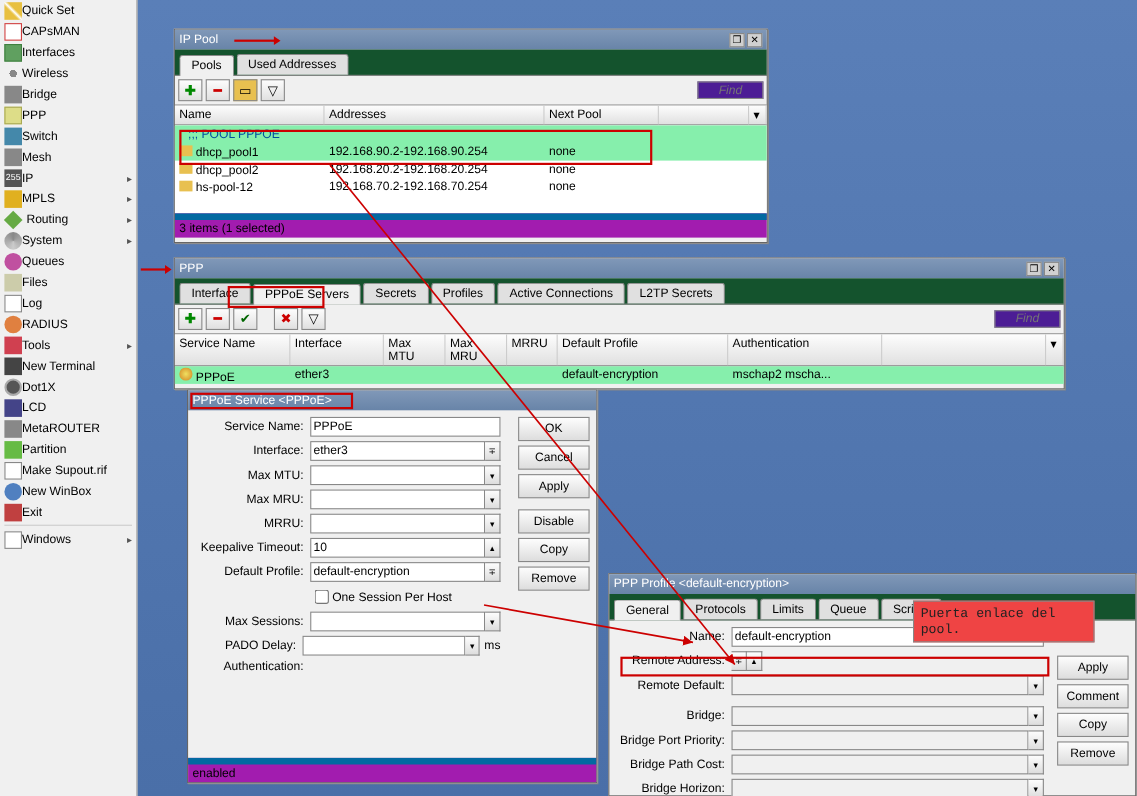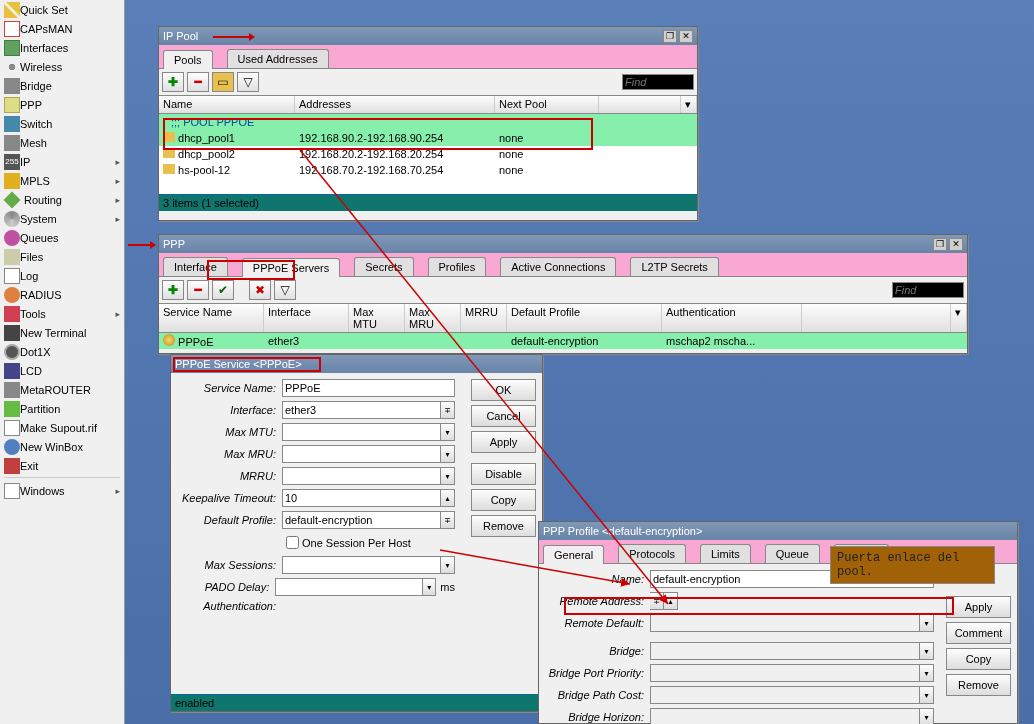--- a/index.html
+++ b/index.html
@@ -38,60 +38,60 @@
 .ic-supout { background:#fff; border:1px solid #888; }
 .ic-winbox { background:#5080c0; border-radius:50%; }
 .ic-exit { background:#c04040; }
 .ic-windows { background:#fff; border:1px solid #888; }
 
 
 .win { position: absolute; background: #f0f0f0; border: 1px solid #666; box-shadow: 1px 1px 0 #888; }
 .titlebar { background: linear-gradient(to bottom,#8098b8,#6884a8); color:#fff; padding: 2px 4px; height: 18px; display:flex; align-items:center; font-size:11px; }
 .titlebar .spacer { flex: 1; }
 .tb-btn { width: 14px; height: 13px; background:#d0d0d0; border:1px solid #888; margin-left:2px; display:inline-flex; align-items:center; justify-content:center; font-size:9px; color:#000; }
-.tabs { display:flex; padding: 4px 4px 0; background:#f9a8d4; border-bottom:1px solid #888;gap:12px; }
+.tabs { display:flex; padding: 4px 4px 0; background:#14532d; border-bottom:1px solid #888; }
 .tab { padding: 3px 10px; border:1px solid #888; border-bottom:none; background:#e0e0e0; margin-right:2px; border-radius:3px 3px 0 0; }
 .tab.active { background:#f0f0f0; position:relative; top:1px; }
 .toolbar { display:flex; align-items:center; padding:3px; gap:3px; border-bottom:1px solid #888; }
 .tbtn { width:22px; height:20px; border:1px solid #888; background:linear-gradient(to bottom,#fdfdfd,#e0e0e0); display:inline-flex; align-items:center; justify-content:center; font-size:12px; }
 .tbtn.add { color:#080; font-weight:bold; }
 .tbtn.rem { color:#c00; font-weight:bold; }
 .tbtn.y { background:#e8c050; }
 .tbtn.chk { color:#060; }
 .tbtn.x { color:#c00; }
-.find { margin-left:auto; width:72px; height:16px; border:1px solid #888; padding:0 2px; font-style:italic; color:#999; background:#000000; }
+.find { margin-left:auto; width:60px; height:16px; border:1px solid #888; padding:0 2px; font-style:italic; color:#999; background:#4c1d95;text-align:center; }
 
 
 .tbl { width:100%; }
 .thead { display:flex; background:linear-gradient(to bottom,#fdfdfd,#e0e0e0); border-bottom:1px solid #888; }
 .th { padding:2px 4px; border-right:1px solid #ccc; }
 .tbody { background:#fff; }
 .trow { display:flex; height:16px; align-items:center; }
 .trow.sel { background:#86efac; }
 .trow.comment { color:#0050a0; font-style:normal; }
 .td { padding:0 4px; overflow:hidden; white-space:nowrap; }
-.status { padding:2px 4px; border-top:1px solid #0369a1; background:#0f766e; }
+.status { padding:2px 4px; border-top:6px solid #0369a1; background:#a21caf; }
 
 
 .form { padding:6px; }
 .frow { display:flex; align-items:center; margin-bottom:4px; }
-.flabel { width:105px; text-align:right; padding-right:6px;font-style:italic; }
+.flabel { width:105px; text-align:right; padding-right:6px; }
 .finput { flex:1; height:18px; border:1px solid #888; background:#fff; padding:0 2px; }
 .fdd { width:14px; height:18px; border:1px solid #888; border-left:none; background:linear-gradient(to bottom,#fdfdfd,#ddd); display:inline-flex; align-items:center; justify-content:center; font-size:8px; }
 .btn { width:65px; height:22px; border:1px solid #888; background:linear-gradient(to bottom,#fdfdfd,#ddd); margin-bottom:4px; display:flex; align-items:center; justify-content:center; }
 .btncol { position:absolute; right:6px; top:24px; }
 .chk { display:inline-flex; align-items:center; margin-right:12px; }
 .chk input { margin-right:3px; }
 
 
 .redbox { position:absolute; border:2px solid #cc0000; pointer-events:none; }
 .redarrow { position:absolute; width:40px; height:2px; background:#cc0000; }
 .redarrow::after { content:''; position:absolute; right:-6px; top:-3px; border:4px solid transparent; border-left:6px solid #cc0000; }
 
-.tooltip { position:absolute; background:#a16207; border:1px solid #888; padding:4px 6px; font-family: "Courier New", monospace; font-size:12px; color:#222; }
+.tooltip { position:absolute; background:#ef4444; border:1px solid #888; padding:4px 6px; font-family: "Courier New", monospace; font-size:12px; color:#222; }
 
 
 .sel-input { background:#385ea8; color:#fff; }
 
 svg.arrow-line { position:absolute; pointer-events:none; }
 </style>
 </head>
 <body>
 
 <div class="sidebar">
@@ -376,21 +376,21 @@
         <span class="fdd">▾</span> 
         <span style="margin-left:4px">ms</span>
       </div>
     <div class="frow">
         <div class="flabel">Authentication:</div>
     </div>
   </div>
   <div class="status" style="position:absolute;bottom:0;left:0;right:0;">enabled</div>
 </div>
 
-<div class="win" style="left:538px; top:521px; width:480px; height:203px;">
+<div class="win" style="left:553px; top:521px; width:480px; height:203px;">
   <div class="titlebar">
     <span>PPP Profile &lt;default-encryption&gt;</span>
     <span class="spacer"></span>
   </div>
   <div class="tabs">
     <div class="tab active">General</div>
     <div class="tab">Protocols</div>
     <div class="tab">Limits</div>
     <div class="tab">Queue</div>
     <div class="tab">Scripts</div>

